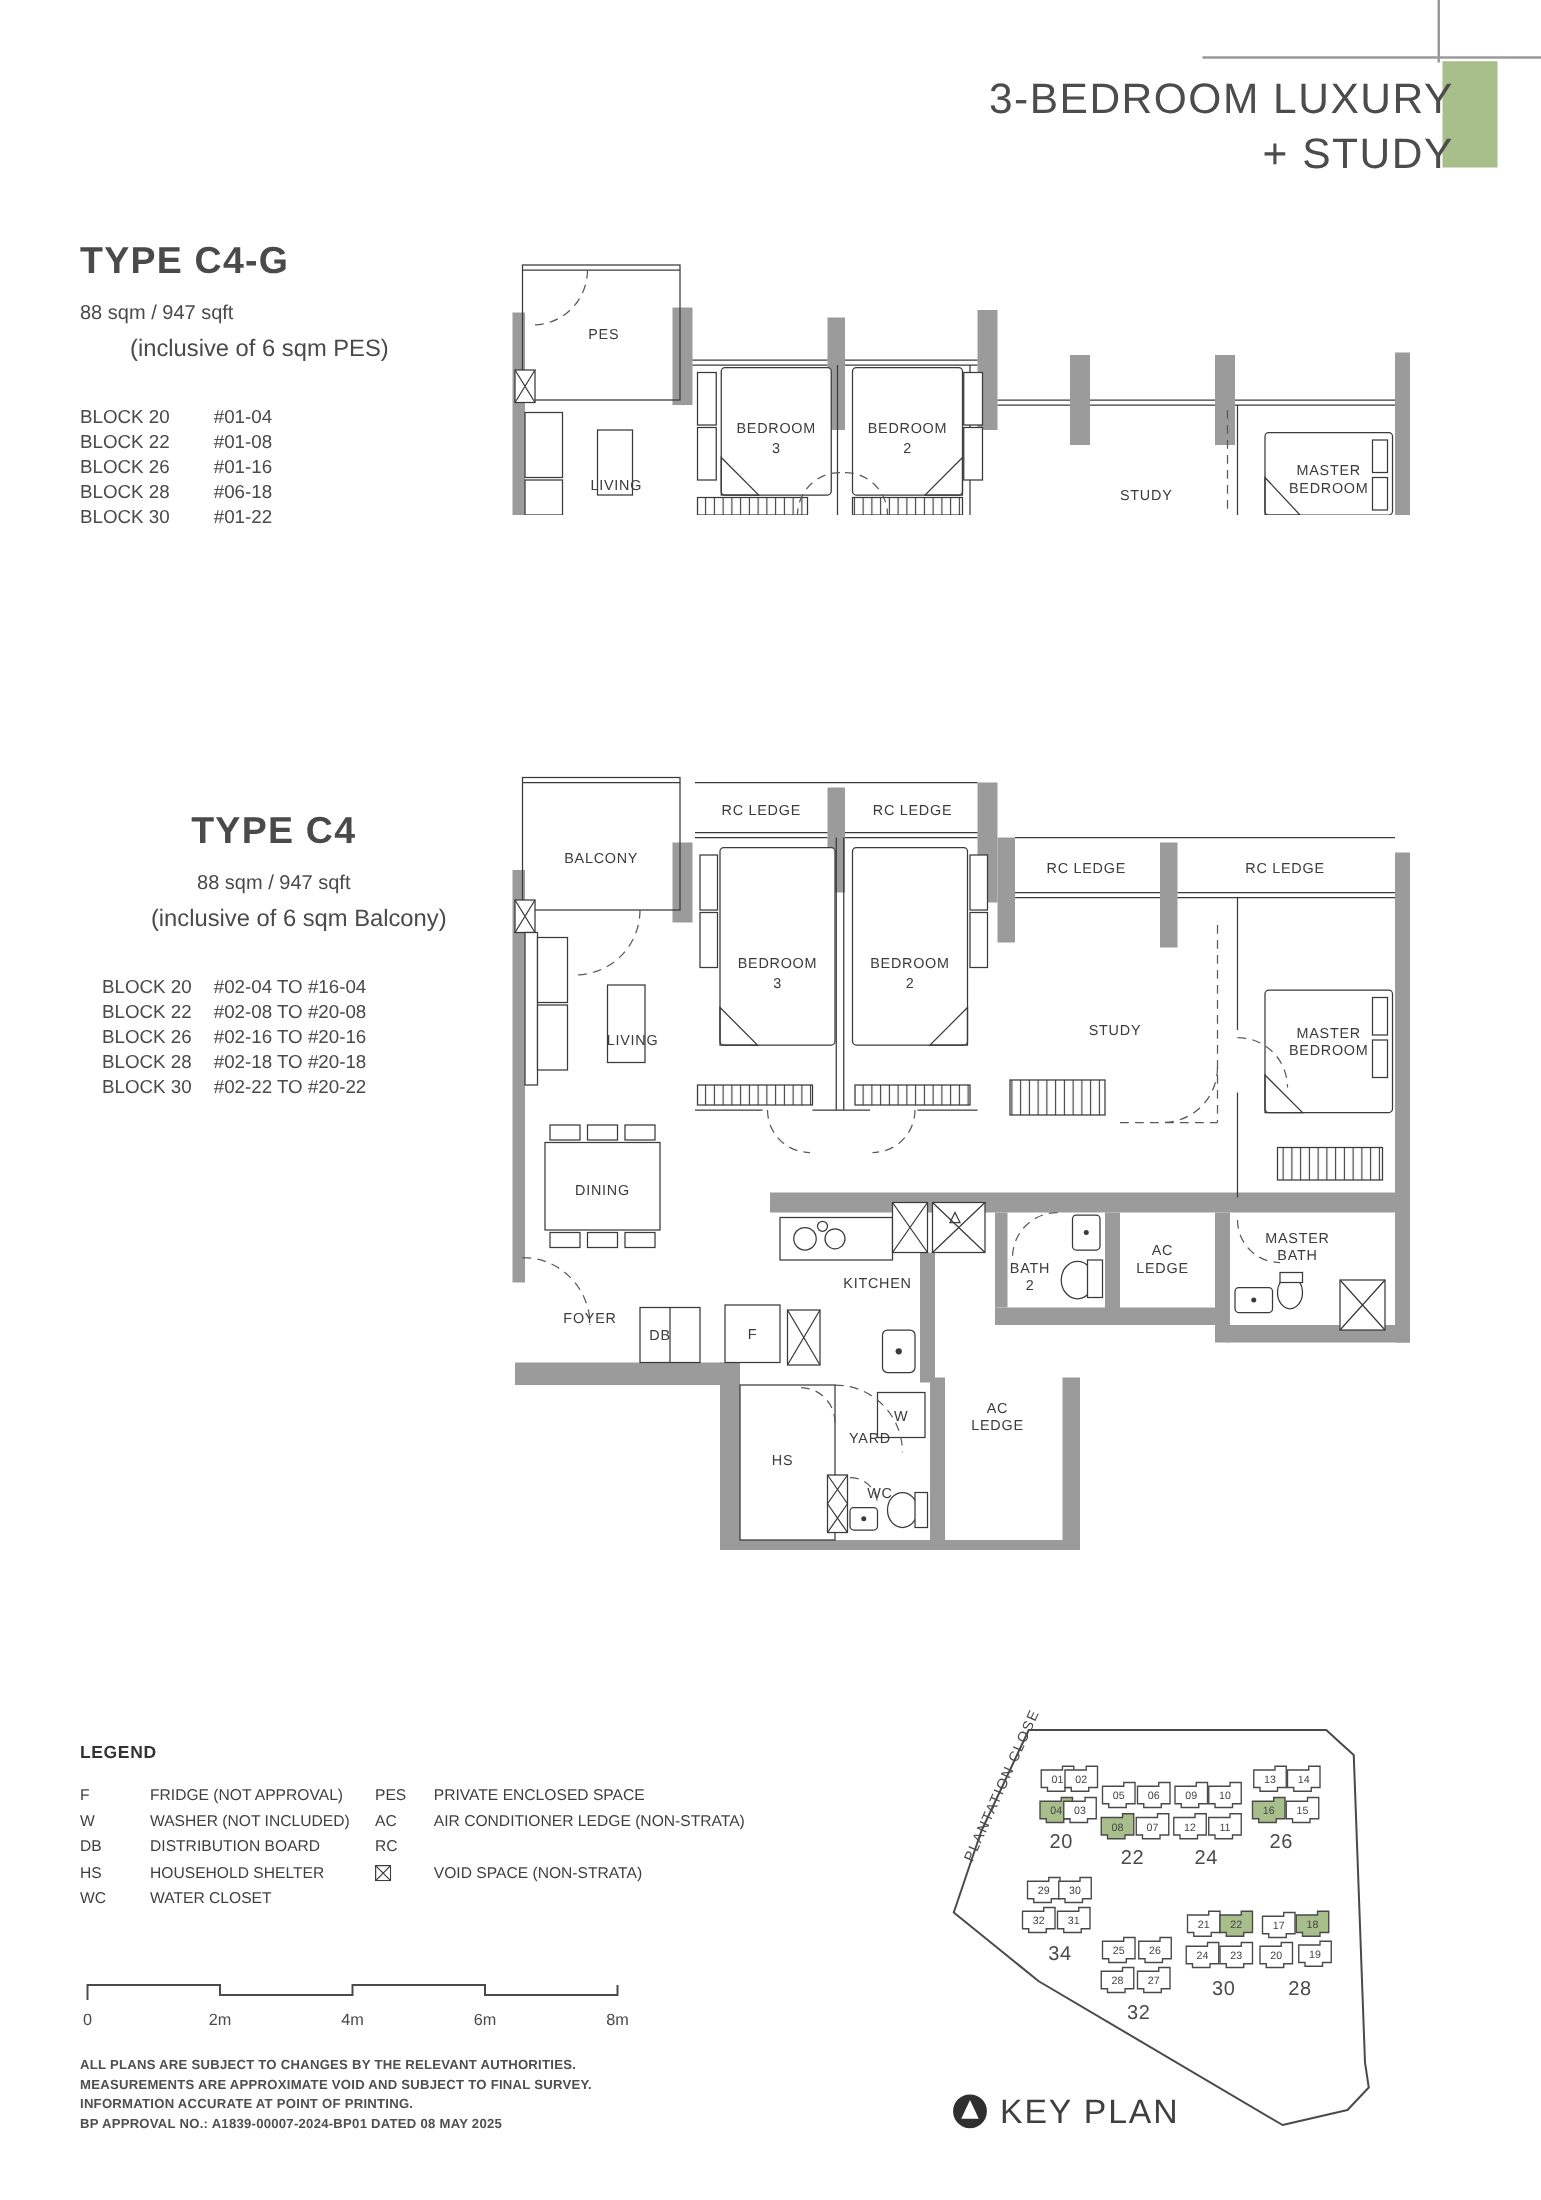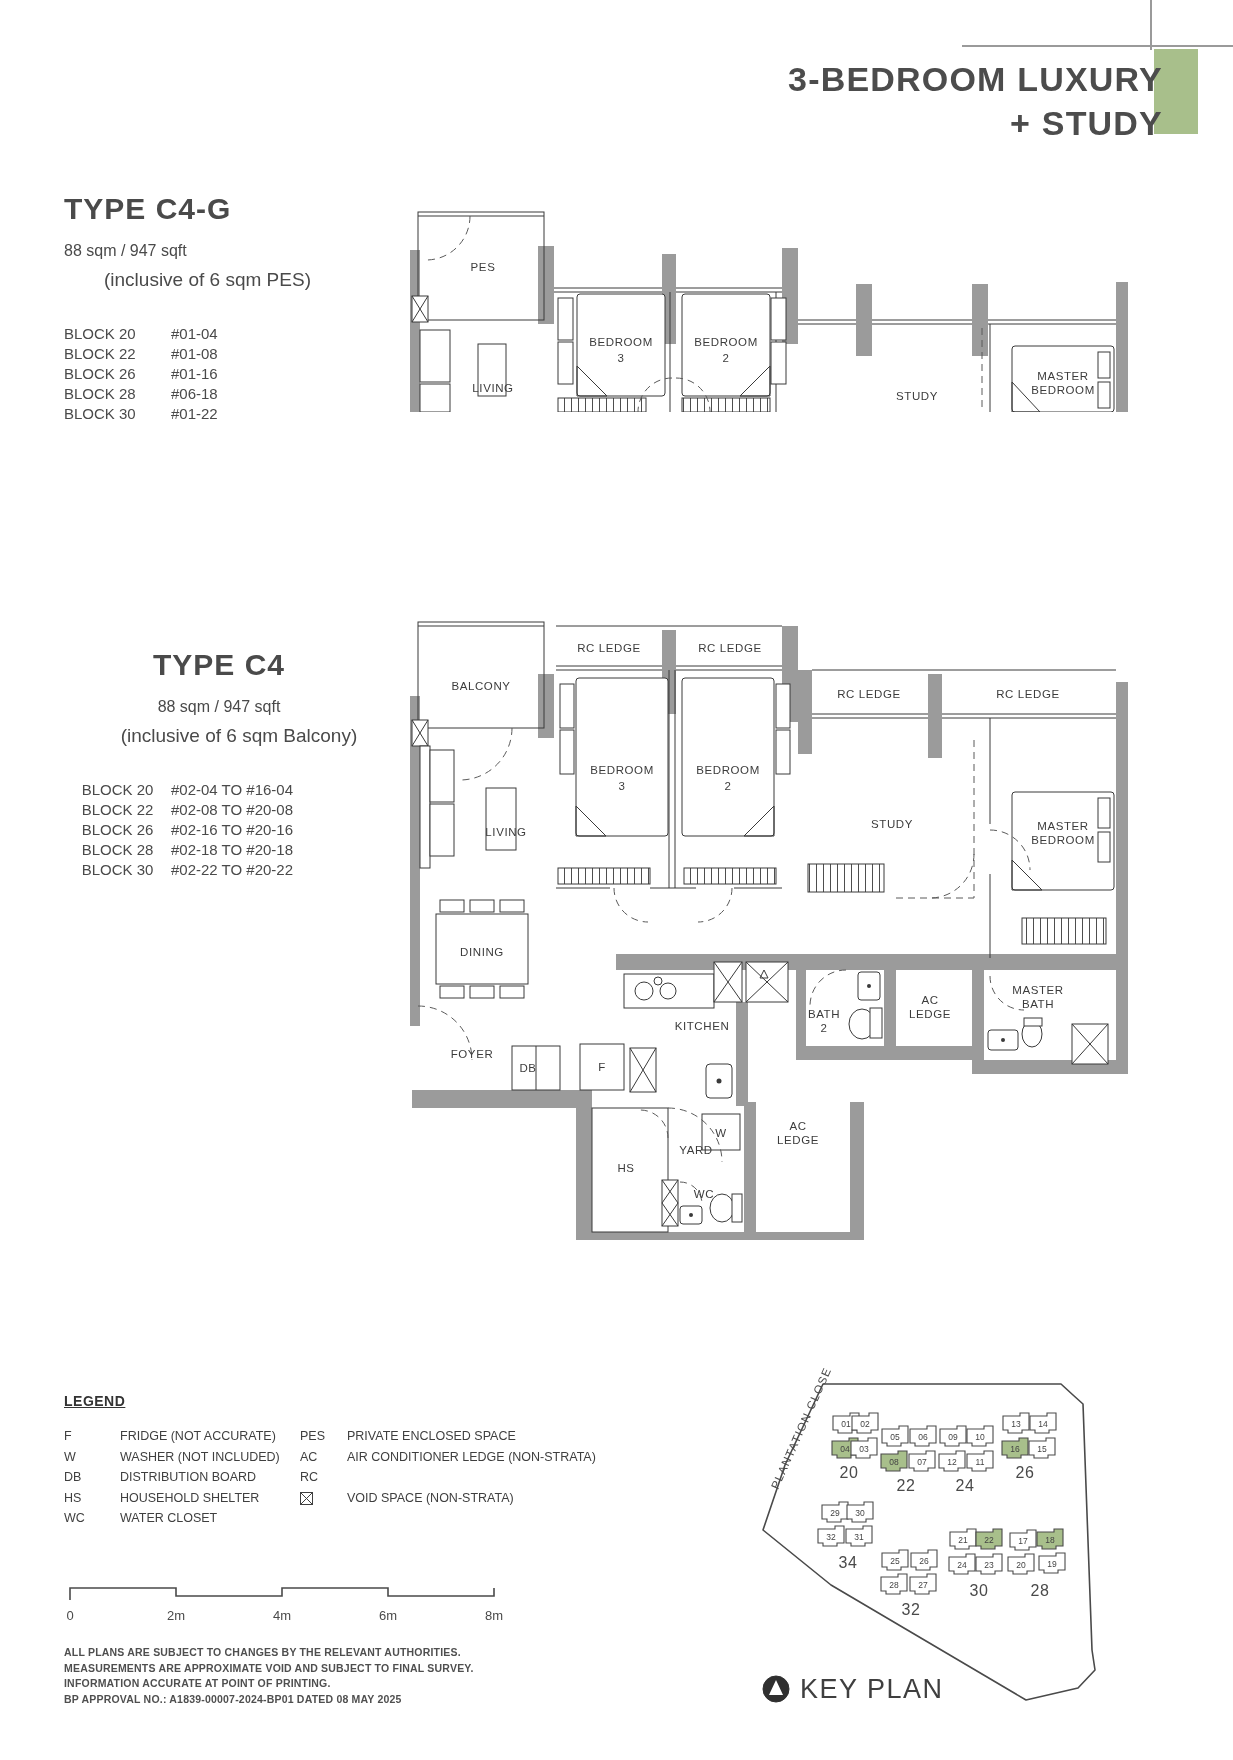--- a/index.html
+++ b/index.html
@@ -4,21 +4,21 @@
 <style>
   html,body{margin:0;padding:0;background:#fff;}
   .page{position:relative;width:1233px;height:1760px;background:#fff;overflow:hidden;
         font-family:"Liberation Sans",sans-serif;color:#4a4a4a;}
 
   
   .rule-h{position:absolute;left:962px;top:45px;width:271px;height:2px;background:#9a9a9a;}
   .rule-v{position:absolute;left:1150px;top:0;width:2px;height:50px;background:#9a9a9a;}
   .green-sq{position:absolute;left:1154px;top:49px;width:44px;height:85px;background:#a8bf8b;}
   .title-wrap{position:absolute;top:57px;right:70px;text-align:right;font-size:34px;line-height:44px;
-        font-weight:700;color:#4c4c4c;letter-spacing:1.2px;}
+        font-weight:400;color:#4c4c4c;letter-spacing:1.2px;}
 
   
   .info{position:absolute;width:310px;}
   .tname{margin:0;font-size:30px;font-weight:700;color:#4a4a4a;letter-spacing:1px;}
   .tarea{margin-top:16px;font-size:16px;color:#4a4a4a;}
   .tnote{margin-top:9px;font-size:19px;color:#4a4a4a;margin-left:40px;}
   .blocklist{margin-top:33px;font-size:15px;color:#4a4a4a;}
   .brow{display:flex;line-height:20px;}
   .bcol{width:107px;}
 
@@ -28,21 +28,21 @@
   .plan-svg text{font-family:"Liberation Sans",sans-serif;}
   .pl{font-size:11.5px;fill:#3c3c3c;letter-spacing:.6px;text-anchor:middle;}
   .w{fill:#9b9b9b;stroke:none;}
   .tn{stroke:#3a3a3a;stroke-width:1;fill:none;}
   .dash{stroke:#5a5a5a;stroke-width:1;fill:none;stroke-dasharray:7 5;}
   .furn{stroke:#3a3a3a;stroke-width:1;fill:#fff;}
   .hb{stroke:#3a3a3a;stroke-width:1;}
 
   
   .legend{position:absolute;left:64px;top:1393px;width:560px;}
-  .ltitle{font-size:14px;font-weight:bold;color:#333;letter-spacing:.5px;text-decoration:underline;}
+  .ltitle{font-size:14px;font-weight:bold;color:#333;letter-spacing:.5px;}
   .lcols{display:flex;margin-top:17px;}
   .lcol1{width:236px;}
   .lrow{display:flex;line-height:20.5px;font-size:12.5px;color:#3f3f3f;align-items:flex-start;}
   .lkey{width:56px;flex:none;}
   .lkey2{width:47px;flex:none;}
   .void-ico{margin-top:4px;display:block;}
 
   
   .scalebar{position:absolute;left:58px;top:1582px;}
   .sbline{stroke:#4a4a4a;stroke-width:1.6;fill:none;}
@@ -394,21 +394,21 @@
       <text class="pl" x="426" y="566">LEDGE</text>
     </g>
   </svg>
 
   <section class="legend">
     <div class="ltitle">LEGEND</div>
     <div class="lcols">
       <div class="lcol1">
         <div class="lrow">
             <span class="lkey">F</span>
-            <span>FRIDGE (NOT ACCURATE)</span>
+            <span>FRIDGE (NOT APPROVAL)</span>
           </div>
         <div class="lrow">
             <span class="lkey">W</span>
             <span>WASHER (NOT INCLUDED)</span>
           </div>
         <div class="lrow">
             <span class="lkey">DB</span>
             <span>DISTRIBUTION BOARD</span>
           </div>
         <div class="lrow">

